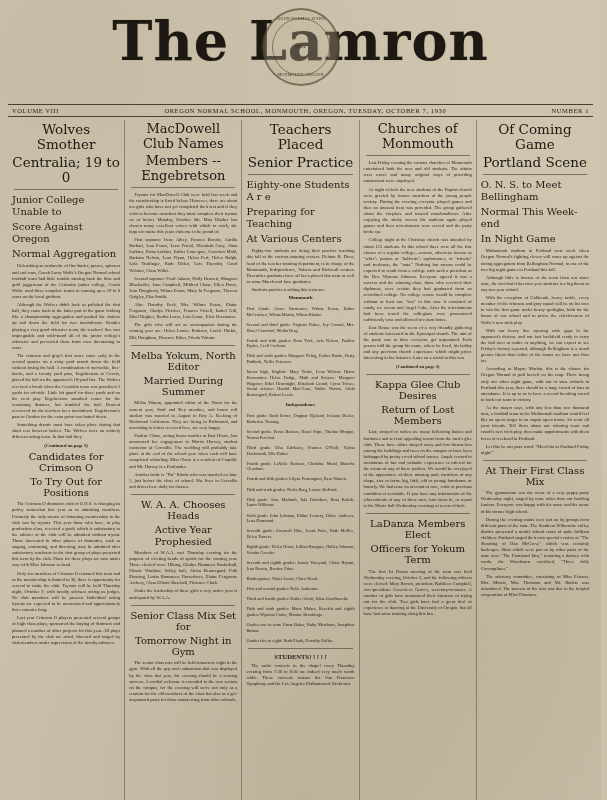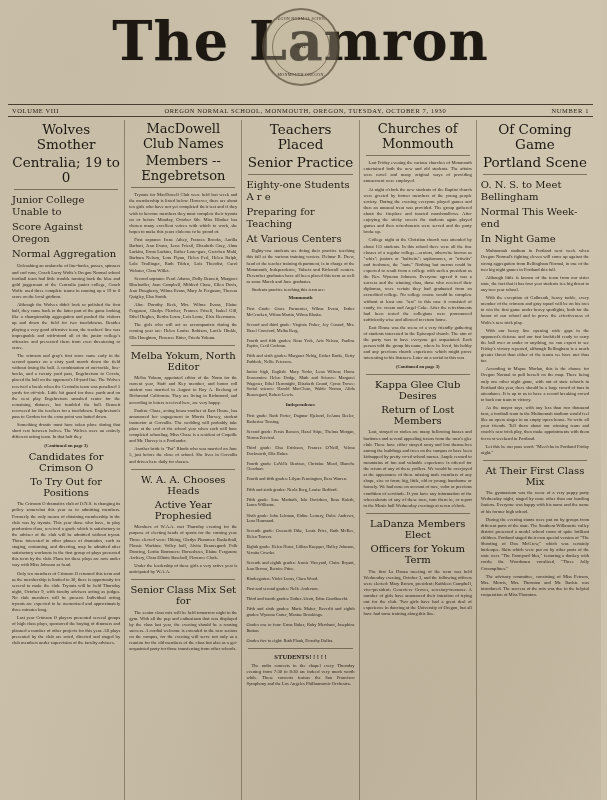--- a/index.html
+++ b/index.html
@@ -182,34 +182,36 @@
       <div class="rule"></div>
       <div class="body">
         <p>Tryouts for MacDowell Club were held last week and the membership is listed below. However, there are about ten girls who have not yet completed their test and if they wish to become members they must complete their tryouts on or before Monday, October 6th. Miss Blather has chosen many excellent voices with which to work, she hopes to make this years club one to be proud of.</p>
         <p>First soprano: Irene Athey, Frances Brooks, Aurilla Barbari, Jean Evans, Lena Friesil, Elizabeth Gray, Alma Larkins, Erma Larkins, Esther Lone-gare, Gretchen Mahl, Barbara Nelson, Lora Flynn, Helen Perl, Helen Ralph, Lola Trullinger, Ruth Tilden, Lois Theodist, Carol Webster, Clara Willet.</p>
         <p>Second soprano: Pearl Adams, Dolly Bennett, Margaret Bluehadler, Joan Campbell, Mildred Chase, Ellen Davis, Jean Dougherty, Wilma Evans, Mary Jo Ferguson, Theresa Quigley, Elsa Smith.</p>
         <p>Alto: Dorothy Berk, Mrs. Wilma Evans, Elaine Ferguson, Gladys Fletcher, Frances Frizell, Isabel Gill, Ethel Hughes, Bertha Lorne, Lois Lorne, Elsie Beermann.</p>
         <p>The girls who will act as accompanists during the coming year are: Helen Louise Robison, Lucile Hinkle, Ella Houghton, Florence Ritter, Frieda Yokum.</p>
       </div>
       <div class="rule"></div>
       <div class="hl sm">Melba Yokum, North Editor</div>
+      <div class="hl sm">Married During Summer</div>
       <div class="body">
         <p>Melba Yokum, appointed editor of the Norm for the current year, Staff and Key member, and honor roll student was married in August to Roy A. Beelung of Richmond California. They are living in Richmond, and according to letters received here, are very happy.</p>
         <p>Pauline Chase, acting house-mother at East House, has announced her engagement to Morris Harvey, student instructor at Corvallis. The wedding will probably take place at the end of the school year when each will have completed schooling. Miss Chase is a resident of Coquille and Mr. Harvey is a Portlander.</p>
         <p>Another bride is "Pat" Rhoda who was married on June 5, just before the close of school. She lives in Corvallis and drives here daily for classes.</p>
       </div>
       <div class="rule"></div>
       <div class="hl sm">W. A. A. Chooses Heads</div>
       <div class="hl sm">Active Year Prophesied</div>
       <div class="body">
         <p>Members of W.A.A. met Thursday evening for the purpose of electing heads of sports for the coming year. Those elected were: Hiking, Gladys Plummer; Basketball, Flossie Warkins; Volley ball, Alvita Beauregard; Folk Dancing, Lorita Bommers; Horseshoes, Elaine Ferguson; Archery, Clara Elliott; Baseball, Florence Clark.</p>
         <p>Under the leadership of these girls a very active year is anticipated by W.A.A.</p>
       </div>
       <div class="rule"></div>
       <div class="hl sm">Senior Class Mix Set for</div>
+      <div class="hl sm">Tomorrow Night in Gym</div>
       <div class="body">
         <p>The senior class mix will be held tomorrow night in the gym. With all the pep and enthusiasm that was displayed by the class last year, the evening should be a rousing success. A cordial welcome is extended to the new seniors on the campus, for the evening will serve not only as a reunion for the old members of the class but also as a get-acquainted party for those transferring from other schools.</p>
       </div>
     </div>
 
     <div class="col">
       <div class="hl big">Teachers Placed</div>
       <div class="hl big">Senior Practice</div>
       <div class="rule"></div>
       <div class="sub">Eighty-one Students A r e</div>

